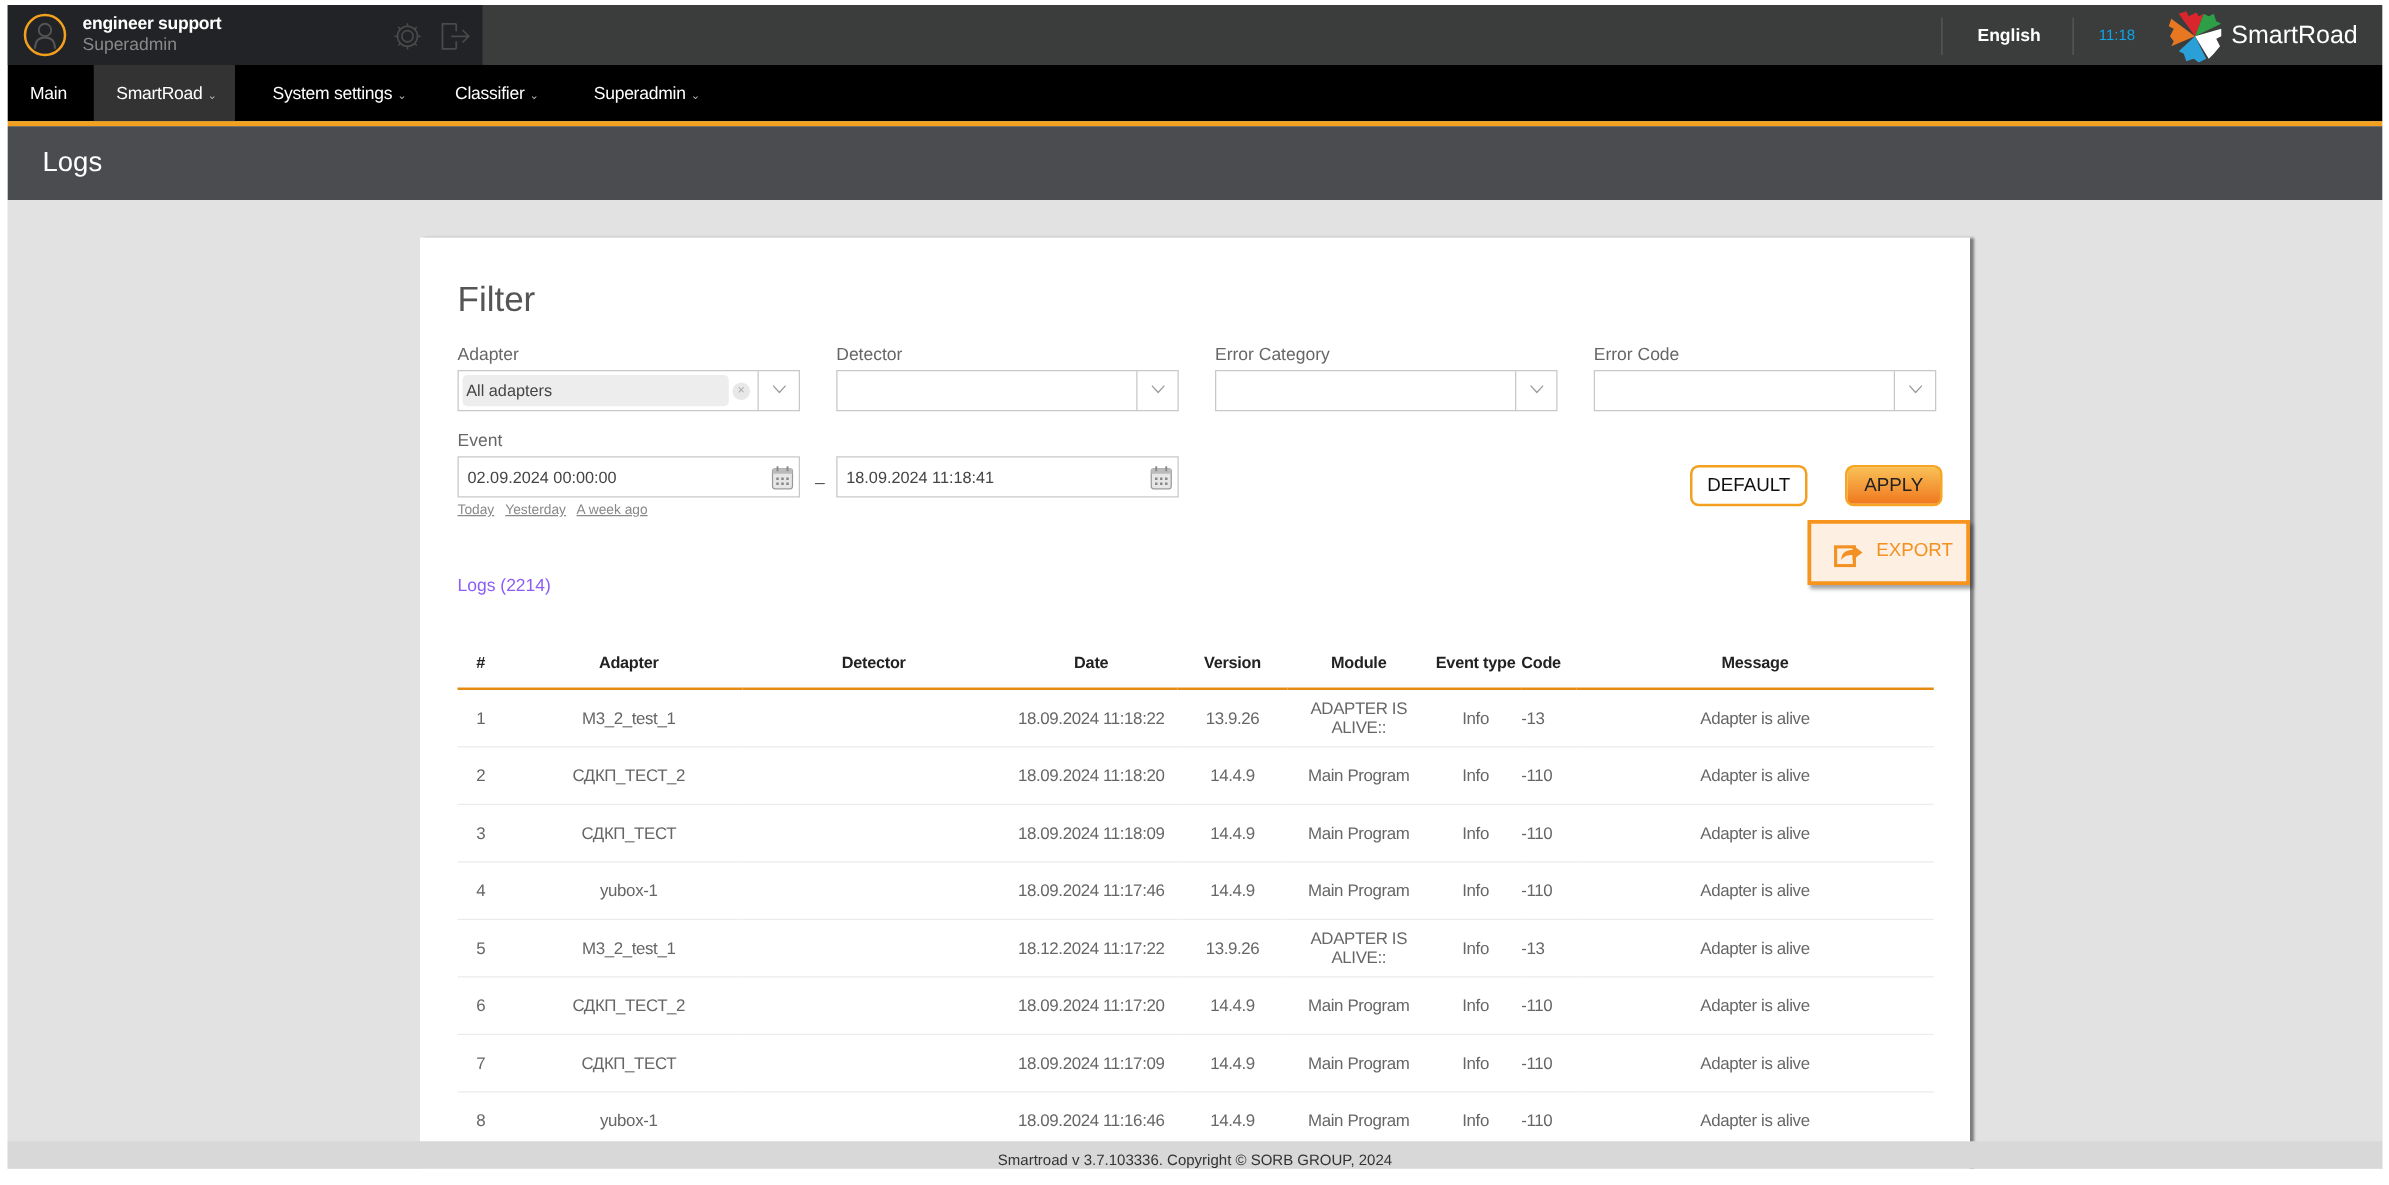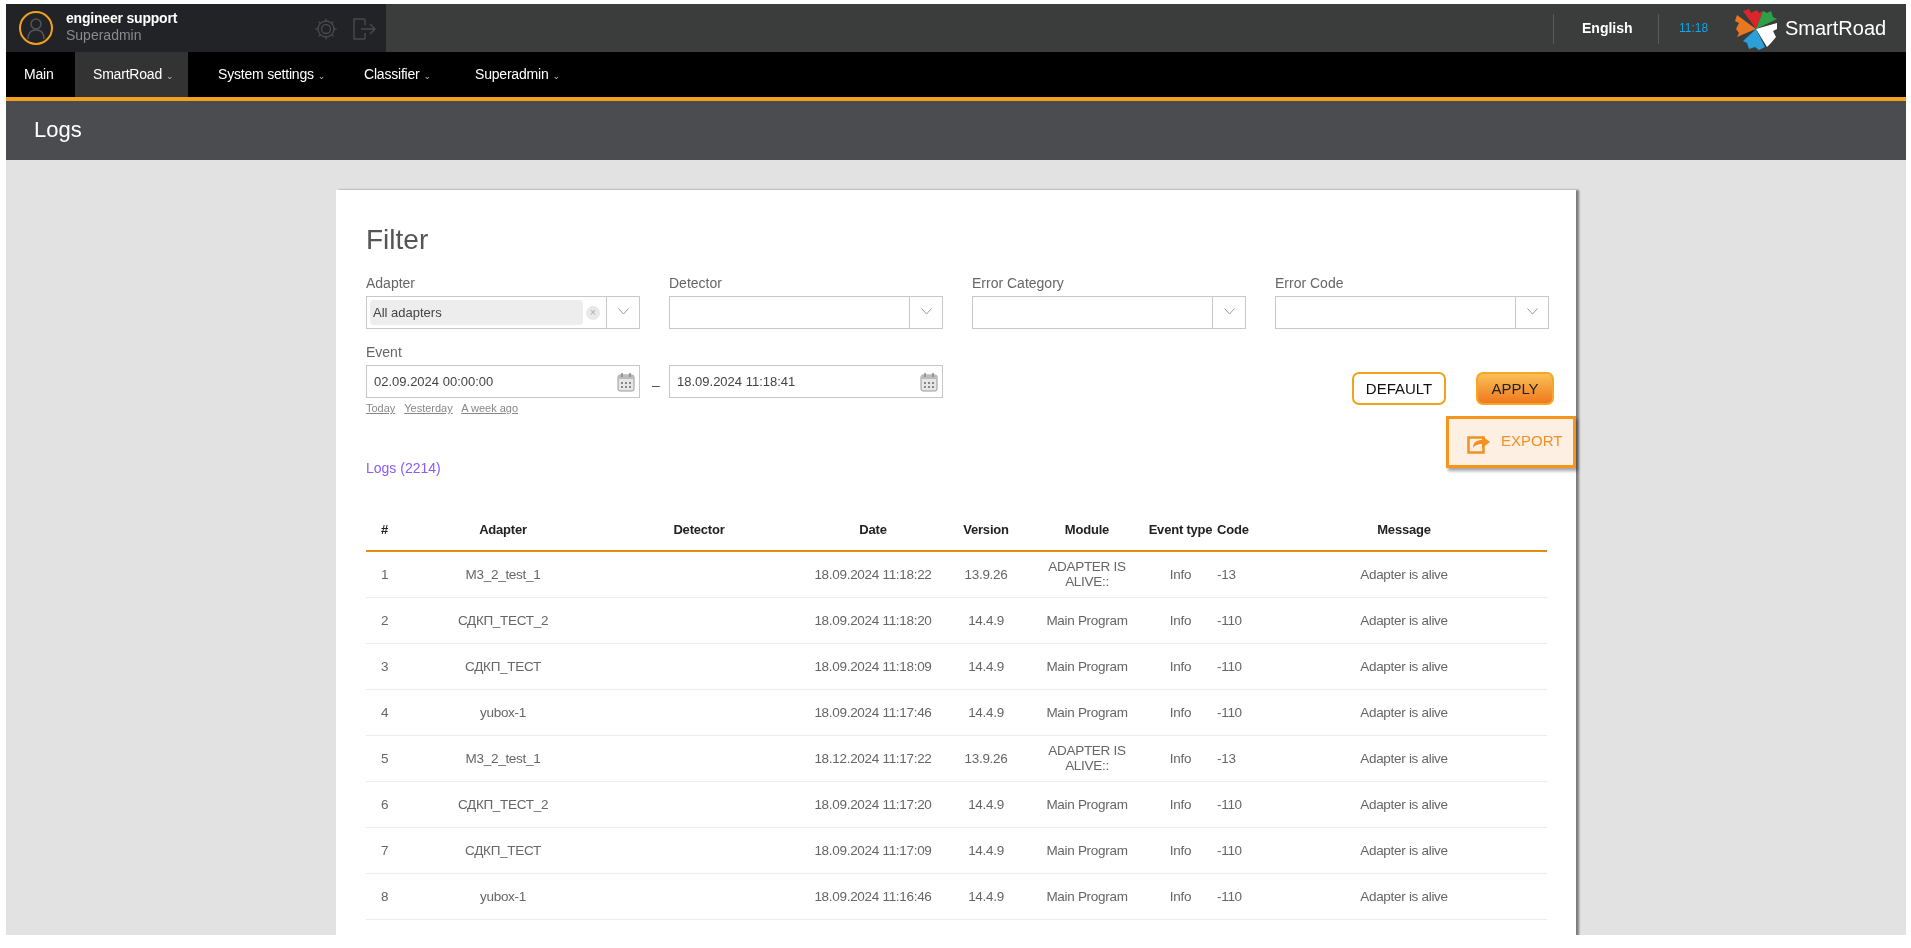--- a/index.html
+++ b/index.html
@@ -328,13 +328,14 @@
             <td class="c-version">14.4.9</td>
             <td class="c-module">Main Program</td>
             <td class="c-event">Info</td>
             <td class="c-code">-110</td>
             <td class="c-msg">Adapter is alive</td>
           </tr>
         </tbody>
     </table>
   </div>
 
+  <div class="footer">Smartroad v 3.7.103336. Copyright © SORB GROUP, 2024</div>
 </div>
 
 </body></html>

